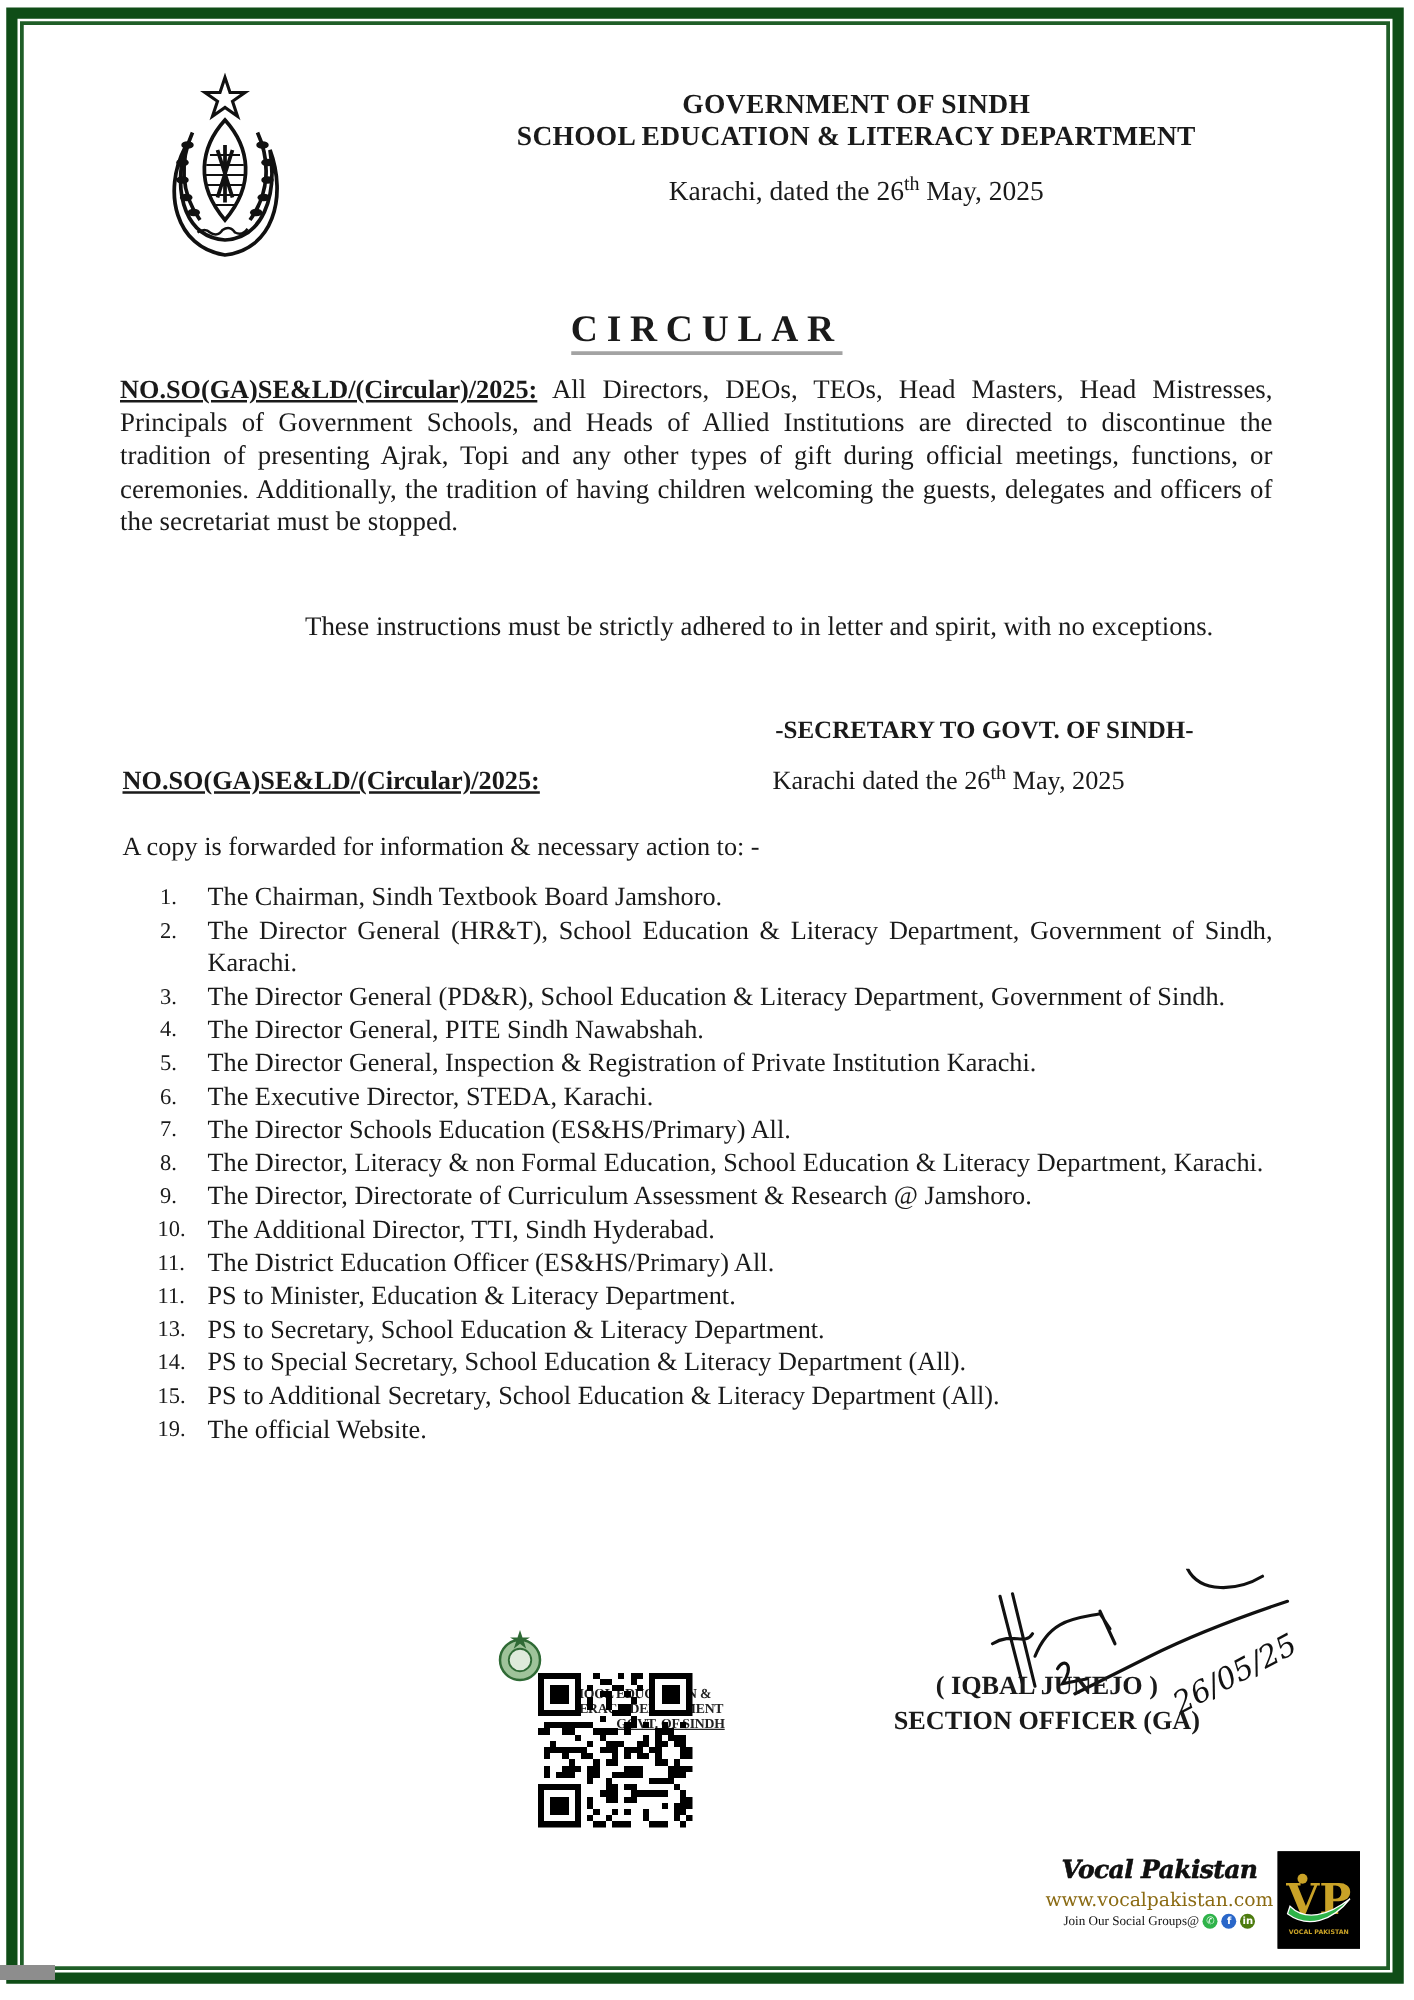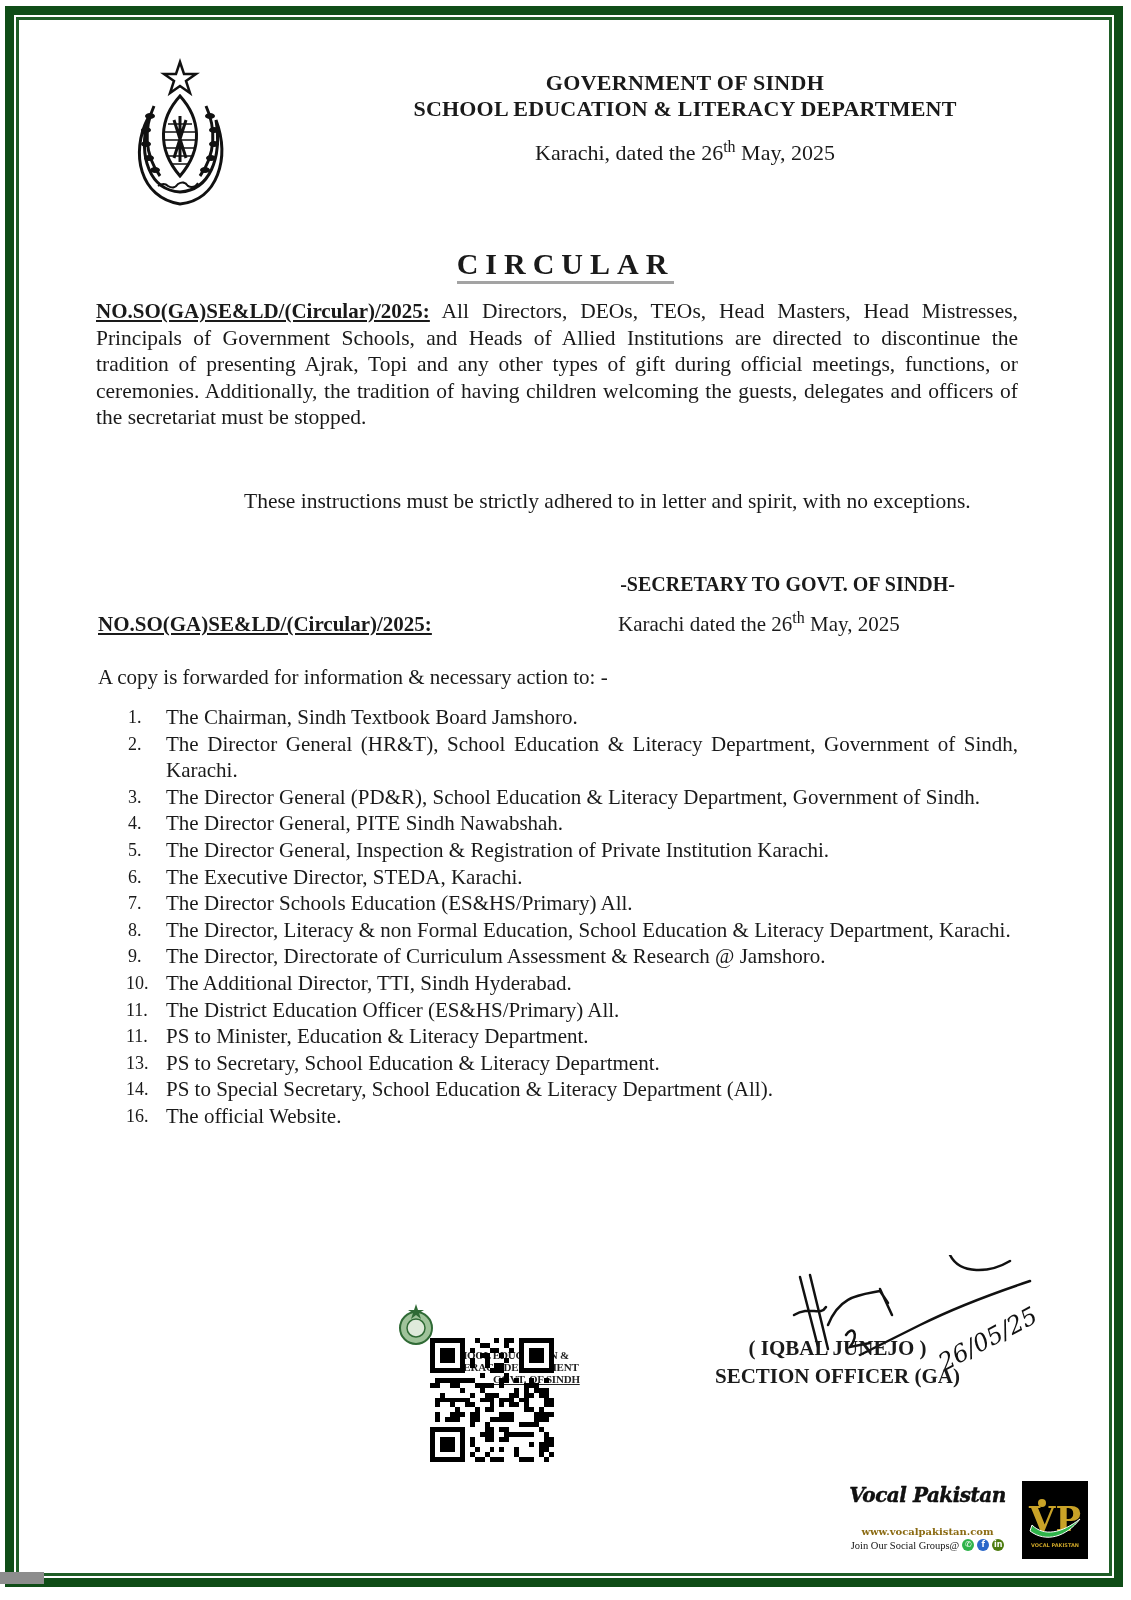--- a/index.html
+++ b/index.html
@@ -71,21 +71,21 @@
     position: absolute; left: 690px; width: 295px; text-align: center; top: 1334px;
     font-family: "Liberation Serif", serif; font-weight: bold; font-size: 21px; line-height: 28px;
   }
 
   .brand { position: absolute; left: 835px; top: 1483px; width: 185px; text-align: center; }
   .brand-name {
     font-family: "DejaVu Serif", serif; font-style: italic; font-weight: bold; font-size: 20px; color: #111;
     text-shadow: 0 0 1px #fff, 1px 1px 0 #fff, -1px -1px 0 #fff; letter-spacing: -0.5px;
     -webkit-text-stroke: 0.4px #000;
   }
-  .brand-url { font-family: "DejaVu Serif", serif; font-weight: bold; font-size: 10px; color: #8a6a12; margin-top: 19px; }
+  .brand-url { font-family: "DejaVu Serif", serif; font-weight: normal; font-size: 15px; color: #8a6a12; margin-top: 4px; }
   .brand-join { font-family: "Liberation Serif", serif; font-size: 10.5px; color: #111; margin-top: 2px; display: flex; align-items: center; justify-content: center; gap: 3px; }
   .social { display: inline-block; width: 12px; height: 12px; border-radius: 50%; color: #fff; font-size: 8px; line-height: 12px; text-align: center; font-family: "DejaVu Sans", sans-serif; font-weight: bold; }
   .s-wa { background: #2fb34a; }
   .s-fb { background: #2a67c9; }
   .s-in { background: #4d7c0f; }
   .vp-logo { position: absolute; left: 1022px; top: 1481px; width: 66px; height: 78px; background: #000; }
 </style>
 </head>
 <body>
 
@@ -152,21 +152,22 @@
   <li><span class="num">5.</span><span>The Director General, Inspection &amp; Registration of Private Institution Karachi.</span></li>
   <li><span class="num">6.</span><span>The Executive Director, STEDA, Karachi.</span></li>
   <li><span class="num">7.</span><span>The Director Schools Education (ES&amp;HS/Primary) All.</span></li>
   <li><span class="num">8.</span><span>The Director, Literacy &amp; non Formal Education, School Education &amp; Literacy Department, Karachi.</span></li>
   <li><span class="num">9.</span><span>The Director, Directorate of Curriculum Assessment &amp; Research @ Jamshoro.</span></li>
   <li class="two"><span class="num">10.</span><span>The Additional Director, TTI, Sindh Hyderabad.</span></li>
   <li class="two"><span class="num">11.</span><span>The District Education Officer (ES&amp;HS/Primary) All.</span></li>
   <li class="two"><span class="num">11.</span><span>PS to Minister, Education &amp; Literacy Department.</span></li>
   <li class="two"><span class="num">13.</span><span>PS to Secretary, School Education &amp; Literacy Department.</span></li>
   <li class="two"><span class="num">14.</span><span>PS to Special Secretary, School Education &amp; Literacy Department (All).</span></li>
-  <li class="two"><span class="num">16.</span><span>The official Website.</span></li>
+  <li class="two"><span class="num">15.</span><span>PS to Additional Secretary, School Education &amp; Literacy Department (All).</span></li>
+  <li class="two"><span class="num">19.</span><span>The official Website.</span></li>
 </ol>
 
 <svg class="stamp-seal" viewBox="0 0 40 46">
   <circle cx="20" cy="26" r="16" fill="#9fc39a" stroke="#2f6a35" stroke-width="2"></circle>
   <circle cx="20" cy="26" r="9" fill="#dfeadb" stroke="#2f6a35" stroke-width="1.5"></circle>
   <polygon points="20,2 22,8 28,8 23,11 25,17 20,13 15,17 17,11 12,8 18,8" fill="#2f6a35"></polygon>
 </svg>
 <div class="stamp-text">
   <div>SCHOOL EDUCATION &amp;</div>
   <div>LITERACY DEPARTMENT</div>

